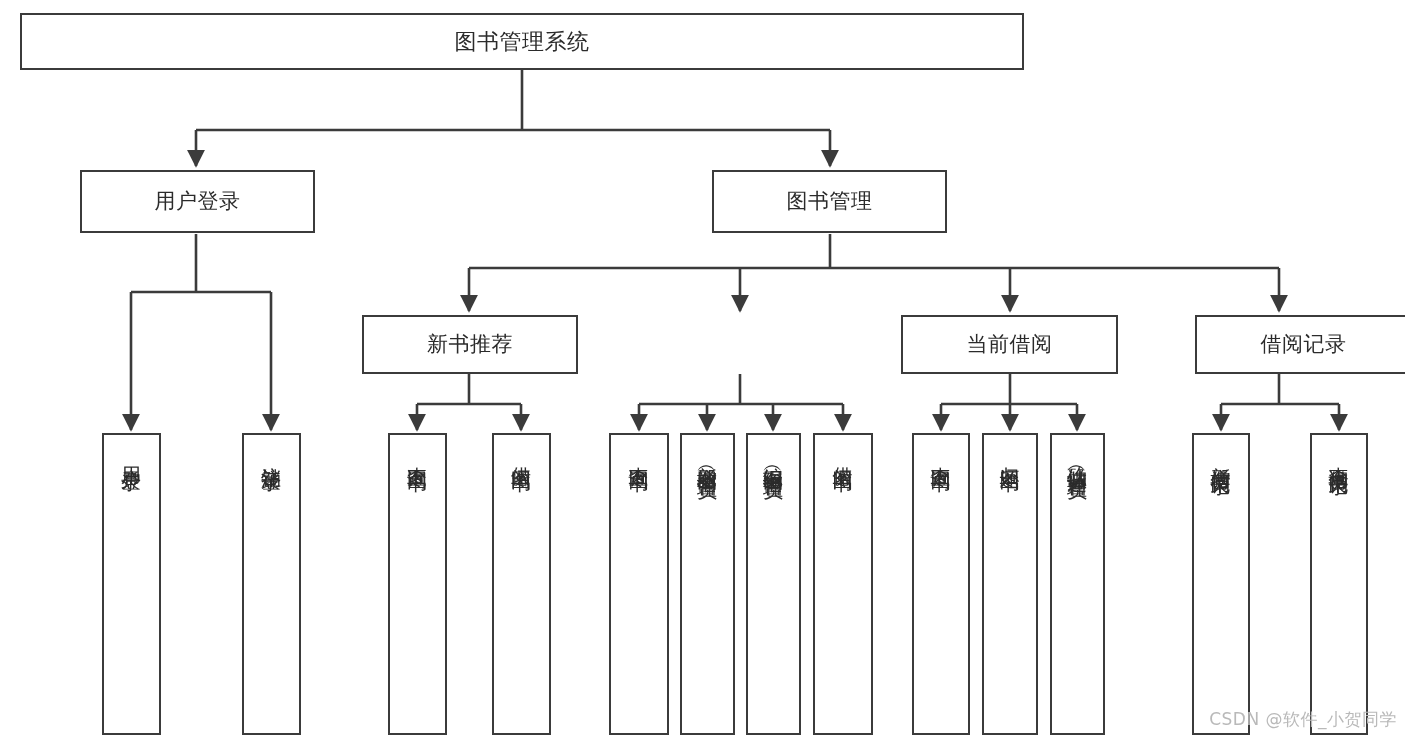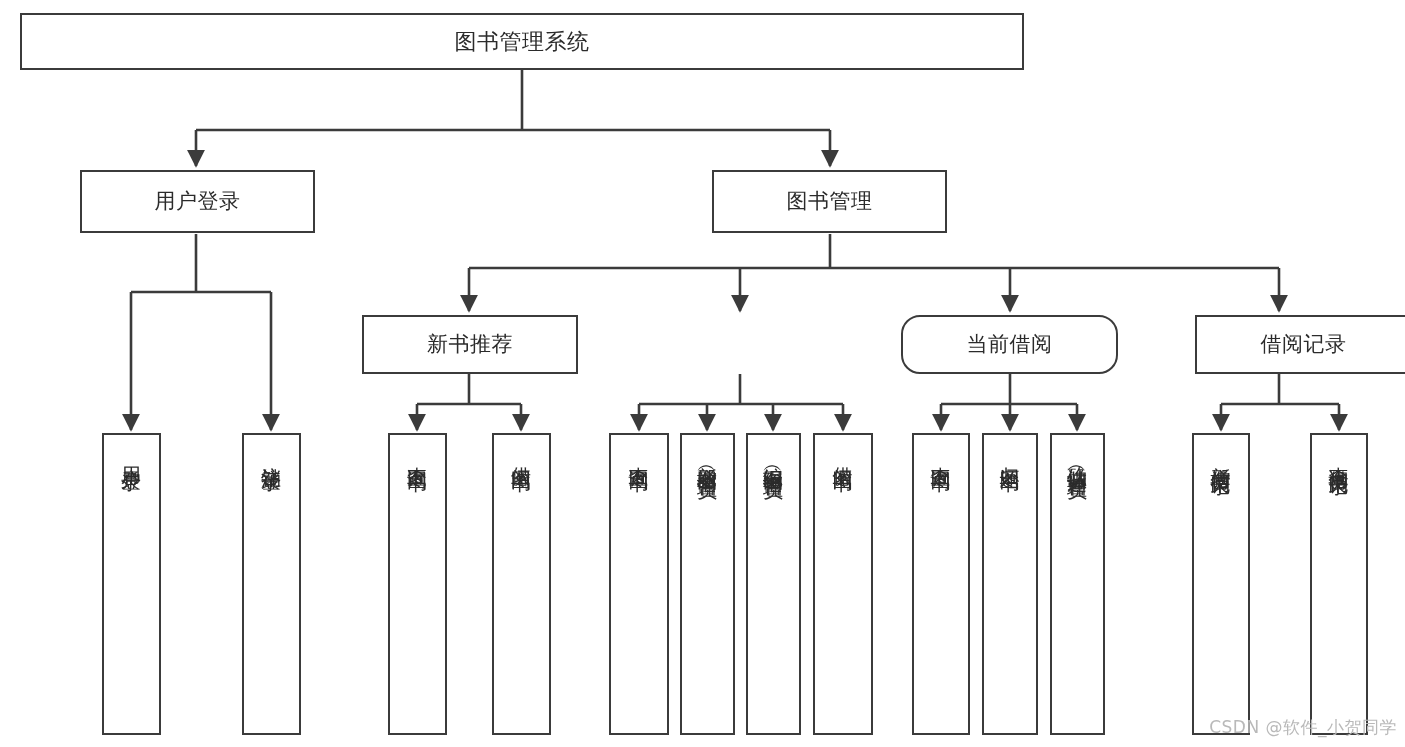--- a/index.html
+++ b/index.html
@@ -56,21 +56,21 @@
     font-size: 20px;
     letter-spacing: 2px;
     line-height: 1;
     margin: 0 auto;
   }
   .node.root .node-label { font-size: 22px; }
 
   #watermark {
     position: absolute;
     right: 8px;
-    bottom: 8px;
+    bottom: 16px;
     font-size: 17px;
     color: #b9b9b9;
     letter-spacing: 0.5px;
     white-space: nowrap;
     user-select: none;
   }
 </style>
 </head>
 <body>
 
@@ -133,21 +133,21 @@
   <div class="node horizontal" style="left:80px; top:170px; width:235px; height:63px;">
     <span class="node-label">用户登录</span>
   </div>
   <div class="node horizontal" style="left:712px; top:170px; width:235px; height:63px;">
     <span class="node-label">图书管理</span>
   </div>
 
   <div class="node horizontal" style="left:362px; top:315px; width:216px; height:59px;">
     <span class="node-label">新书推荐</span>
   </div>
-  <div class="node horizontal" style="left:901px; top:315px; width:217px; height:59px;border-radius:19px;">
+  <div class="node horizontal" style="left:901px; top:315px; width:217px; height:59px;">
     <span class="node-label">当前借阅</span>
   </div>
   <div class="node horizontal" style="left:1171px; top:315px; width:217px; height:59px;margin-left:24px;">
     <span class="node-label">借阅记录</span>
   </div>
 
   <div class="node vertical" style="left:102px; top:433px; width:59px; height:302px;">
     <span class="node-label">用户登录</span>
   </div>
   <div class="node vertical" style="left:242px; top:433px; width:59px; height:302px;">

